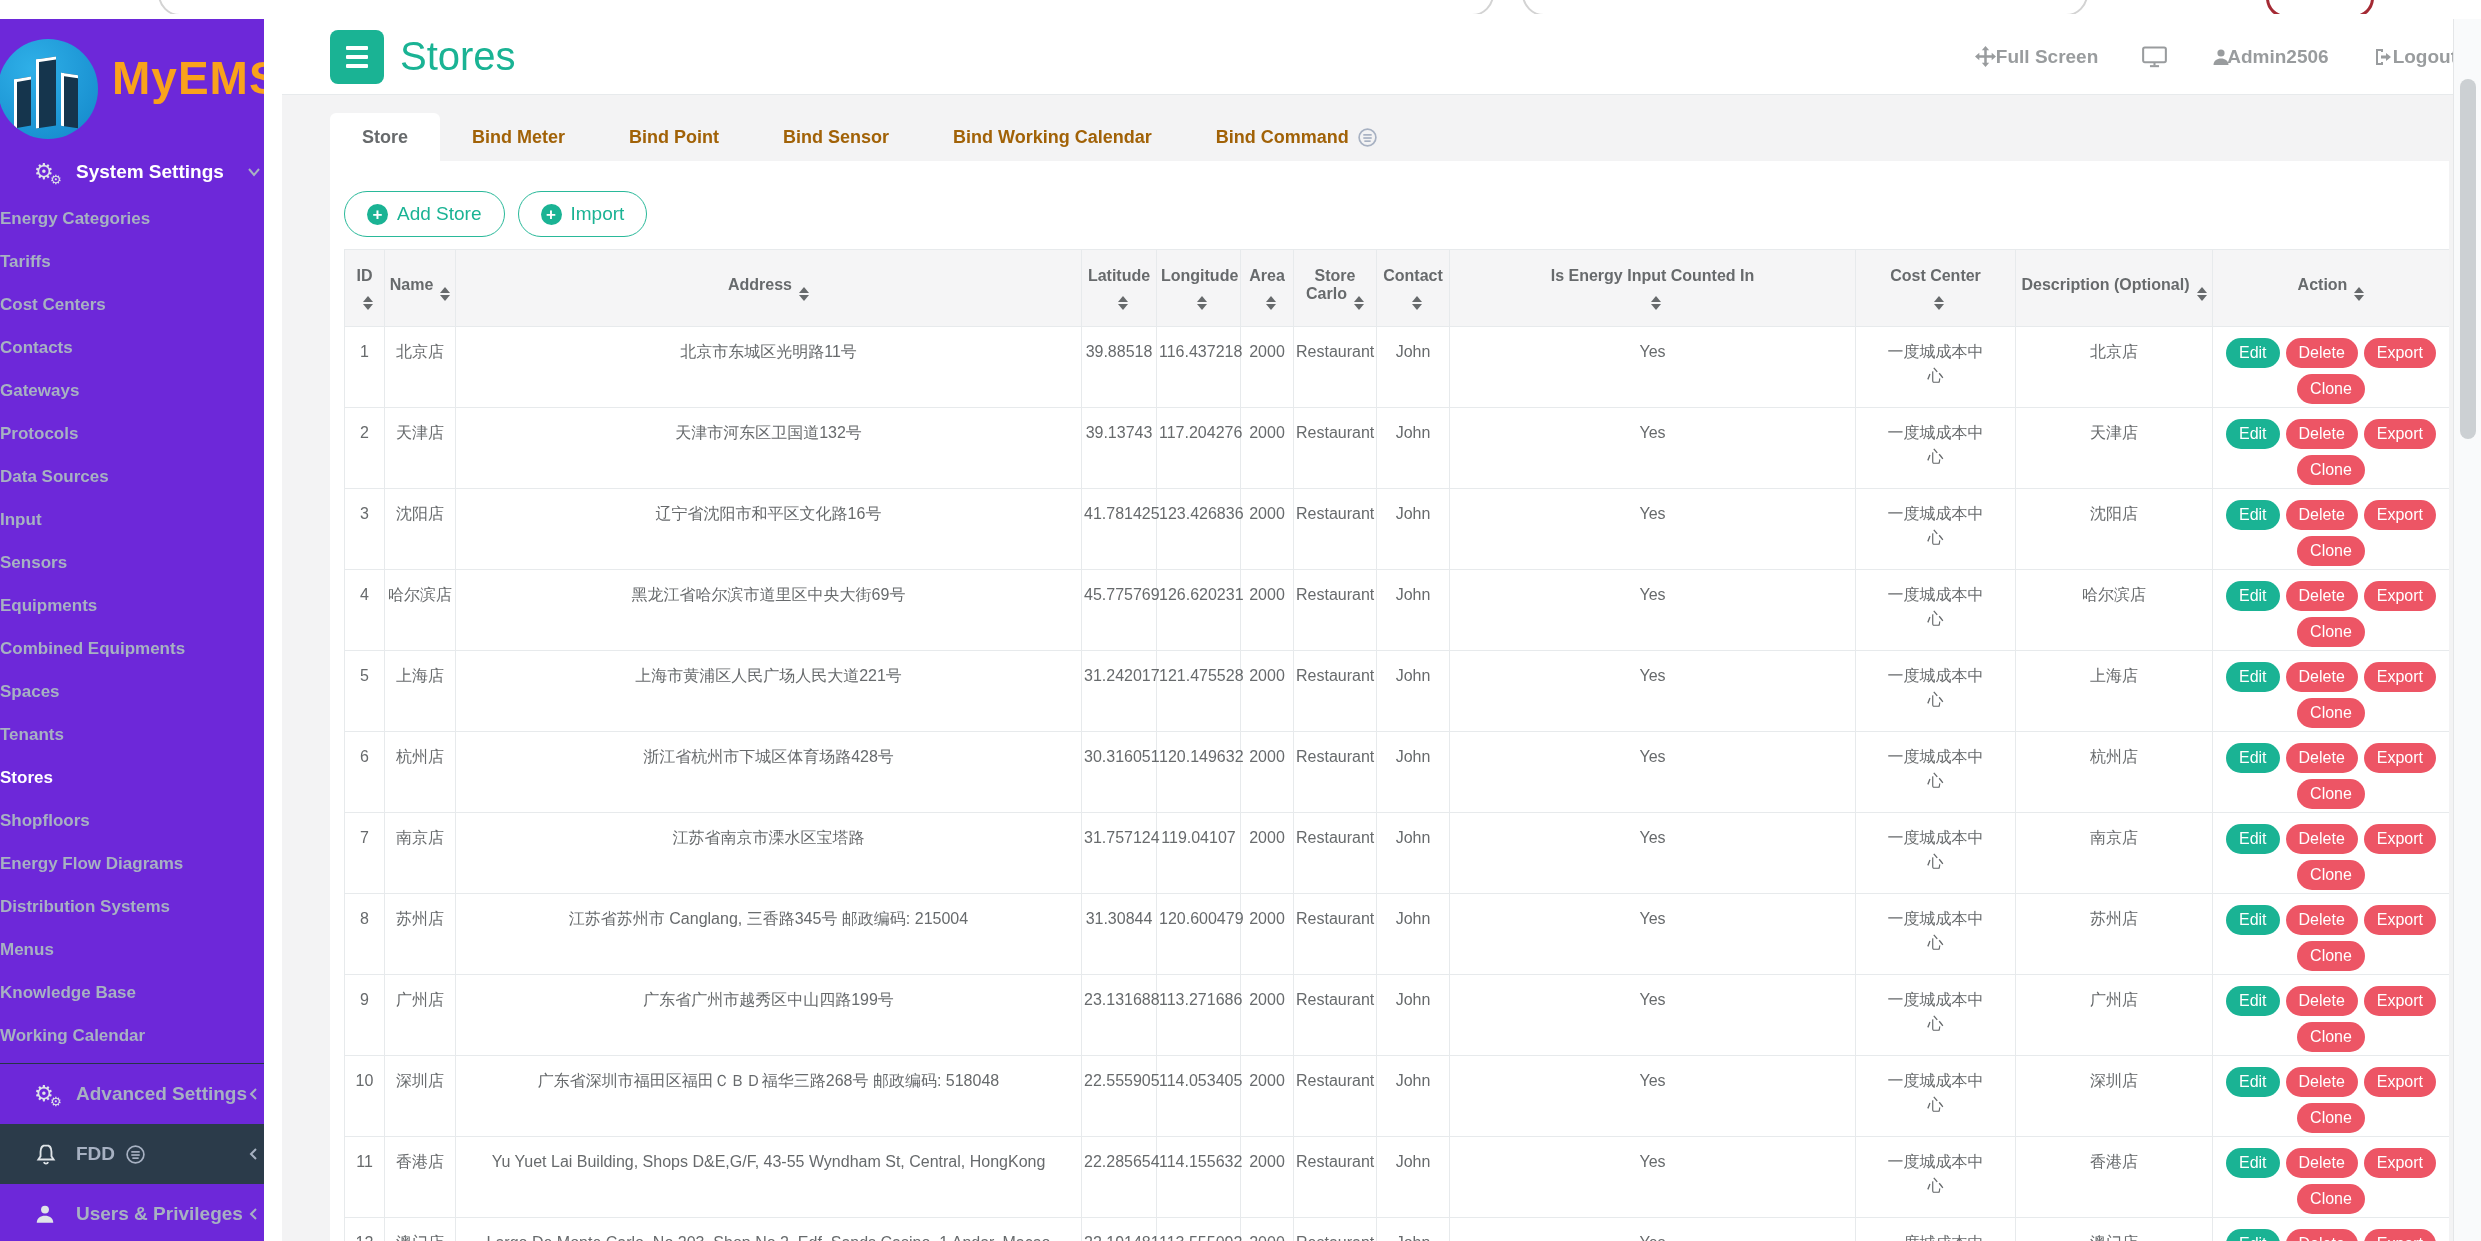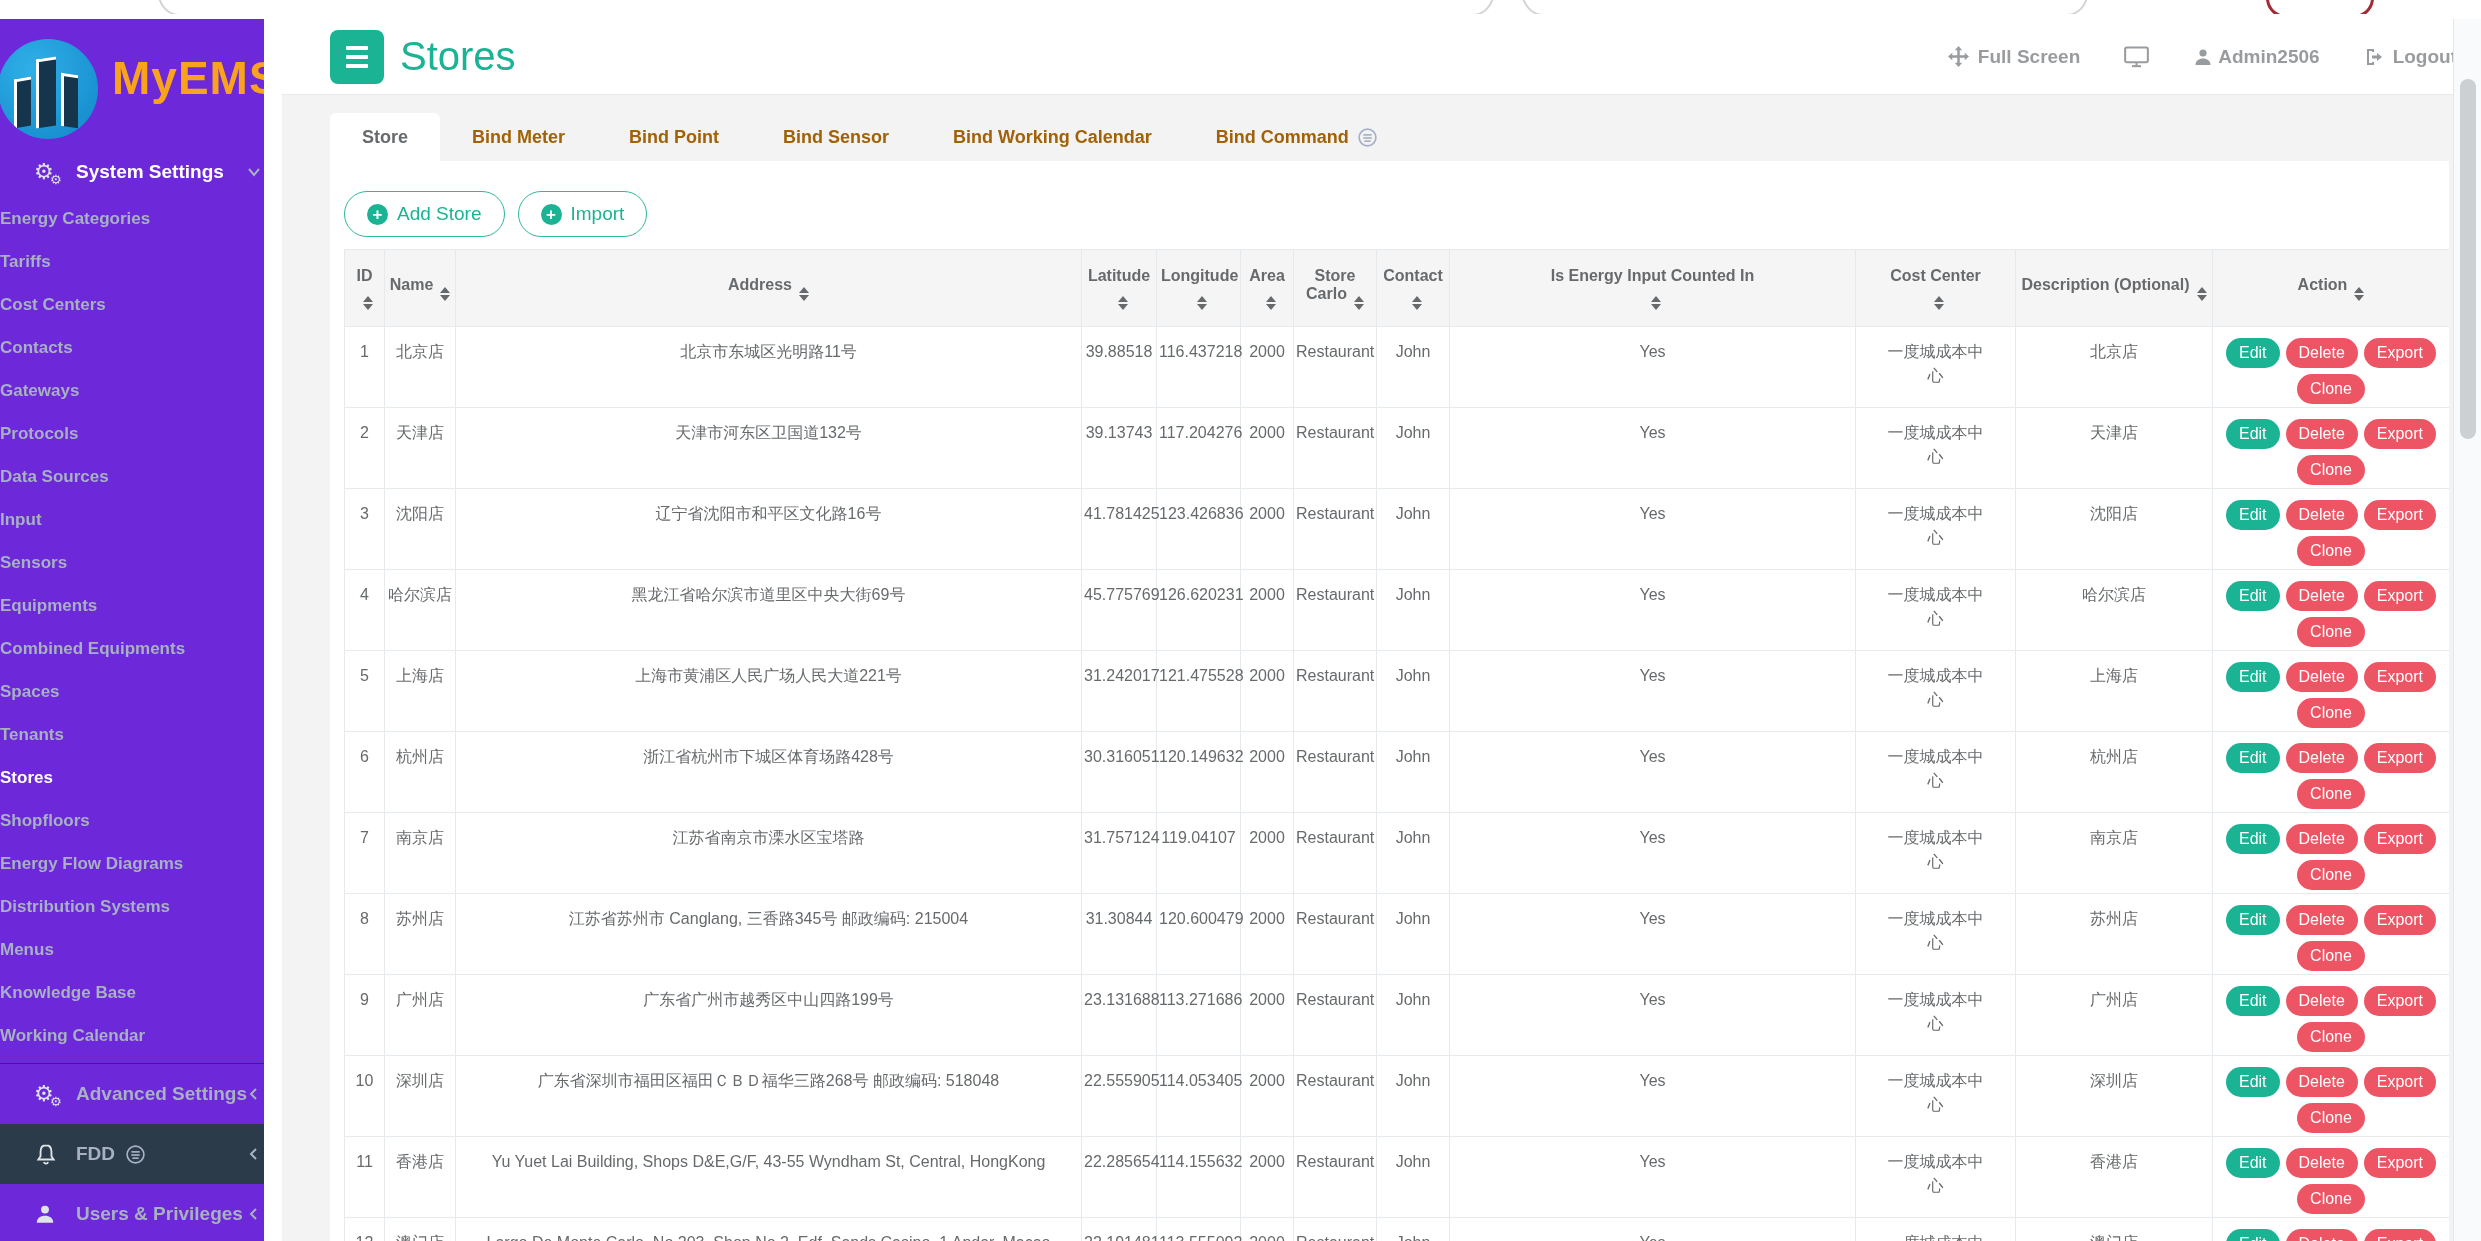--- a/index.html
+++ b/index.html
@@ -54,21 +54,21 @@
   #main{position:absolute;left:282px;top:19px;width:2199px;height:1222px;background:#f3f3f4}
   #main-header{position:absolute;top:0;left:0;width:100%;height:76px;background:#fff;
                border-bottom:1px solid #e7eaec;display:flex;align-items:center;justify-content:space-between;
                padding:0 24px 0 48px;box-sizing:border-box}
   #title-group{display:flex;align-items:center;gap:16px}
   #hamburger{width:54px;height:54px;border-radius:8px;display:flex;flex-direction:column;
              align-items:center;justify-content:center;gap:5px;cursor:pointer}
   #hamburger i{display:block;width:22px;height:4px;background:#fff;border-radius:1px}
   #page-title{font-size:40px;font-weight:400}
   #header-right{display:flex;align-items:center;gap:44px;color:#999c9e;font-size:19px;font-weight:bold}
-  .hr-item{display:flex;align-items:center;gap:9px;cursor:pointer}
+  .hr-item{display:flex;align-items:center;gap:0;cursor:pointer}
   .hr-item svg{display:block}
 
   
   #tabsbar{position:absolute;top:94px;left:48px;height:48px;display:flex;align-items:stretch}
   .tab{display:flex;align-items:center;gap:8px;padding:0 32px;font-size:18px;font-weight:bold;
        color:#a16207;cursor:pointer;white-space:nowrap}
   .tab.active{background:#fff;color:#676a6c;border-radius:6px 6px 0 0}
   .tab-ic{display:inline-flex;color:#a7b1c2}
 
   

